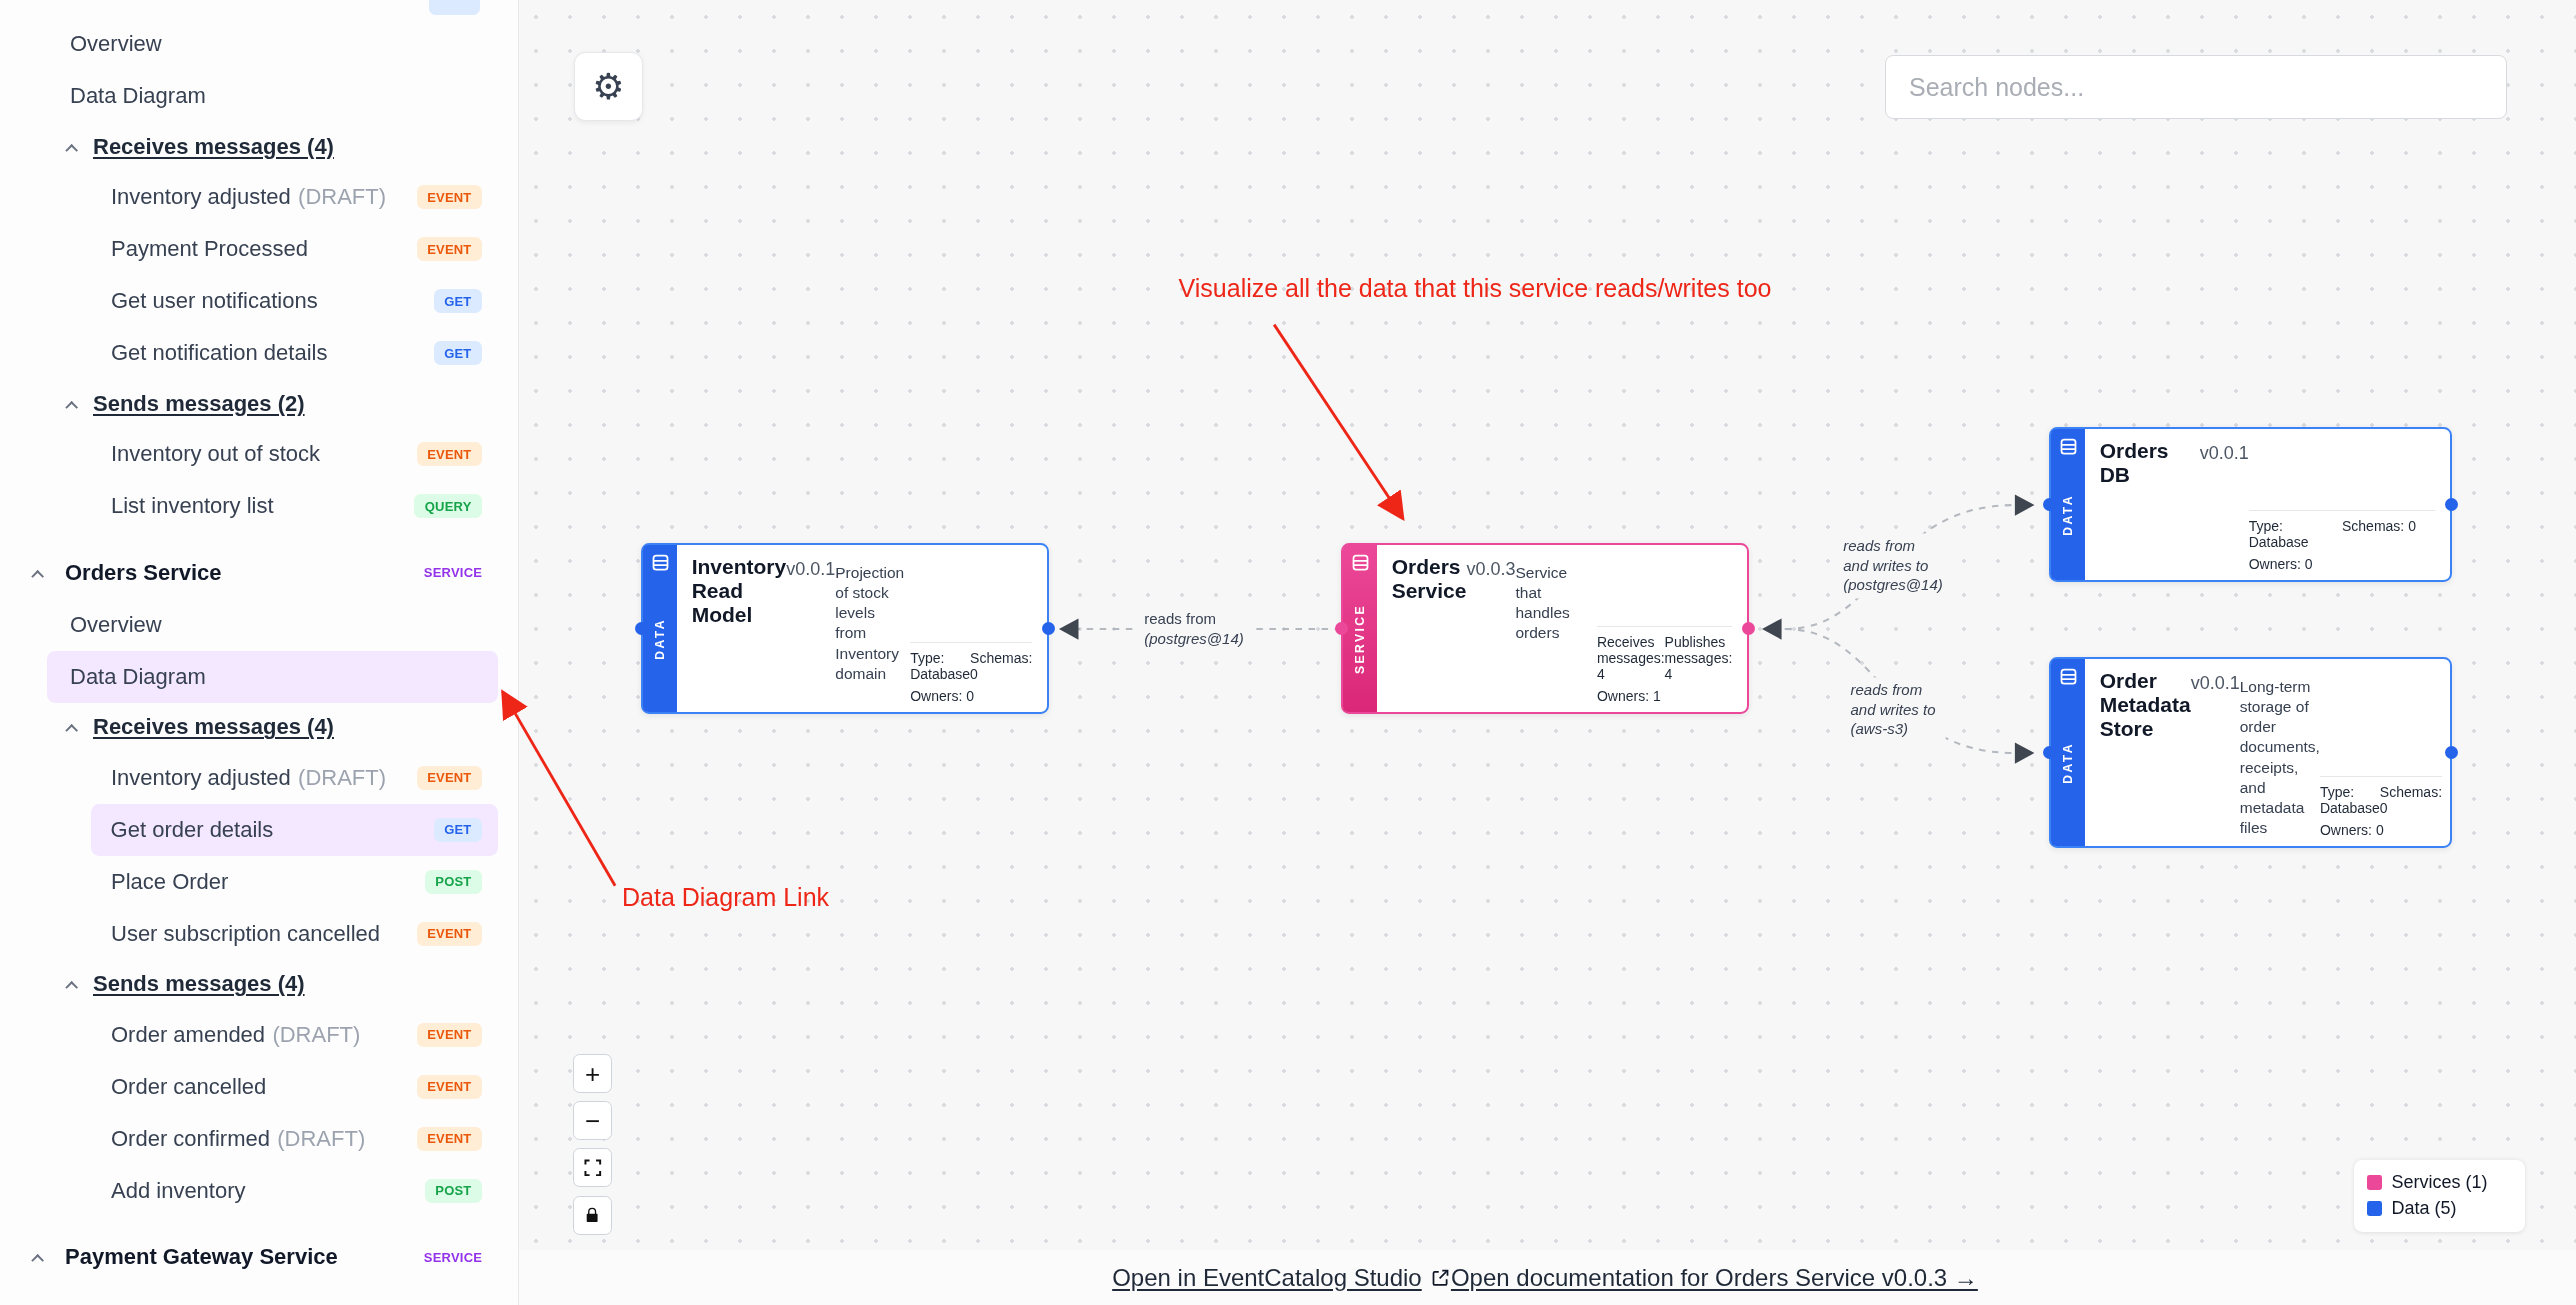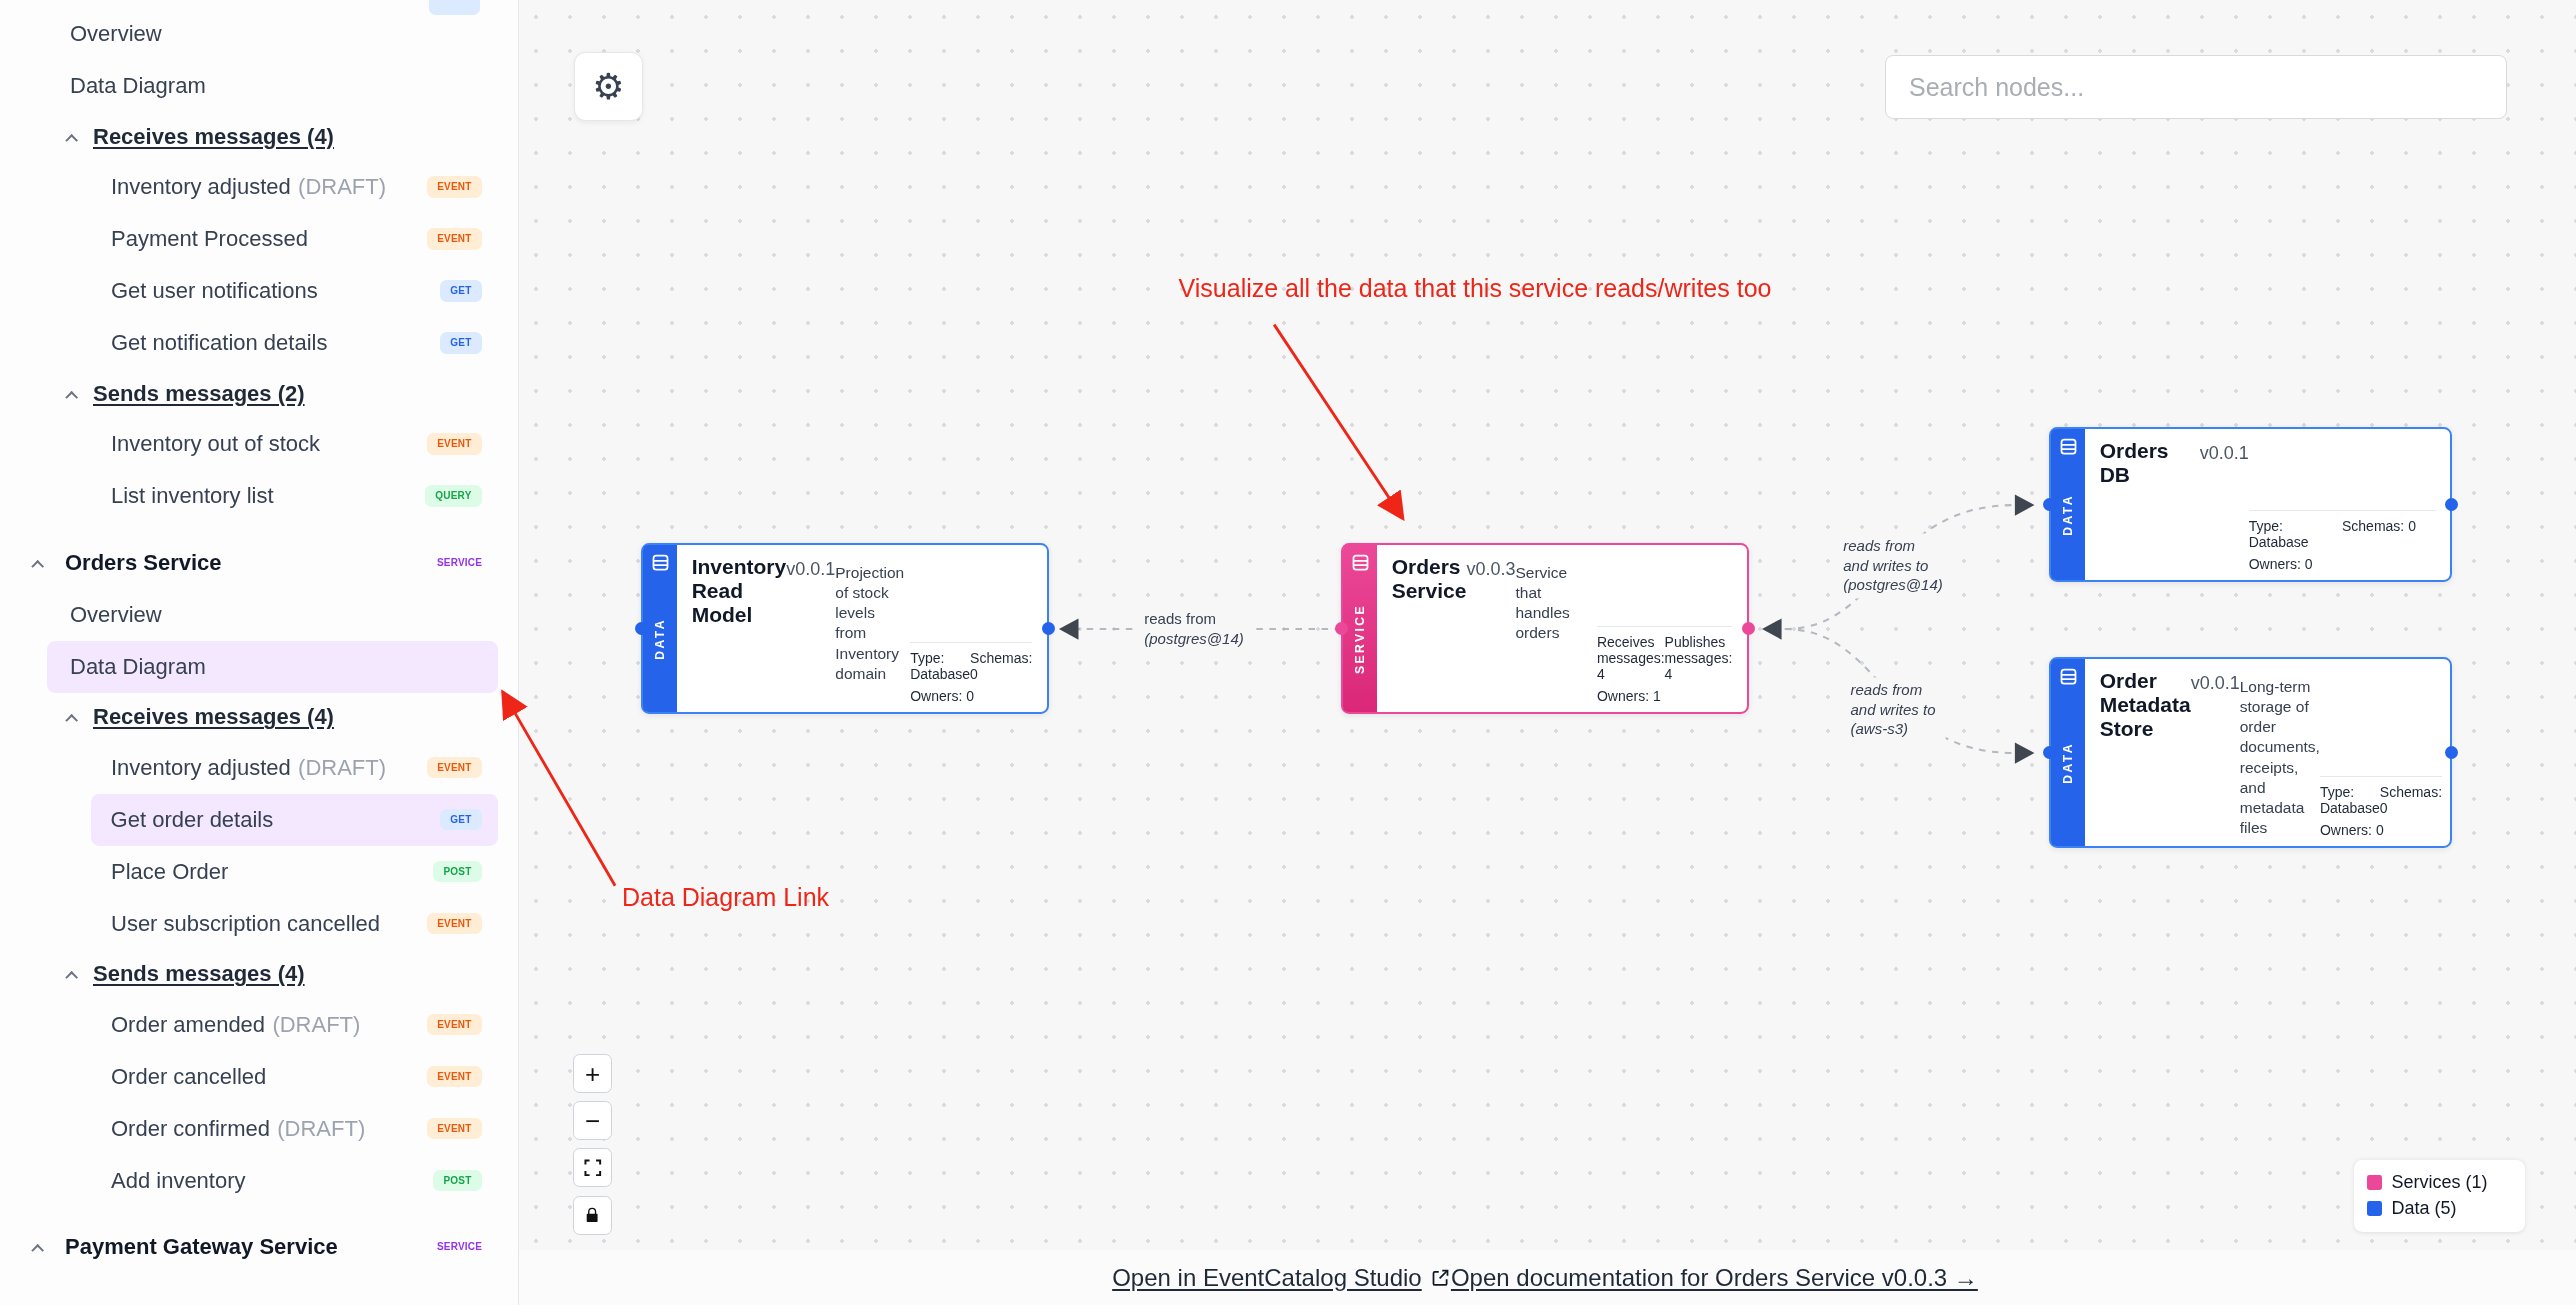--- a/index.html
+++ b/index.html
@@ -2,41 +2,41 @@
 <html style="font-size:13px"><head>
 <meta charset="utf-8">
 <style>
   *{box-sizing:border-box;margin:0;padding:0}
   html,body{width:2576px;height:1305px;overflow:hidden;background:#fff;
     font-family:"Liberation Sans",sans-serif;}
   .app{display:flex;width:2576px;height:1305px}
 
   
   .sidebar{position:relative;width:519px;height:1305px;background:#fdfdfe;
-    border-right:1.6px solid #e7e8ea;overflow:hidden;padding-top:8px}
+    border-right:1.6px solid #e7e8ea;overflow:hidden;padding-top:18px}
   .cutoff-badge{position:absolute;top:-13px;right:38px;width:51px;height:28px;
     background:#dbeafe;border-radius:6.5px}
   .srow{position:relative;display:flex;align-items:center;height:52px;
     font-size:22px;color:#374151;margin-right:19.6px;padding-right:16.3px;cursor:pointer}
   .srow.ind1{padding-left:70px}
   .srow.ind2{padding-left:111px}
   .srow.group{height:49px;padding-left:93px}
   .srow.group .slabel{font-weight:600;color:#1f2937;text-decoration:underline;text-underline-offset:3.3px}
   .srow.service{margin-top:14.7px;padding-left:65px}
   .srow.service .slabel{font-weight:700;color:#111827}
   .srow.hl{background:#f3e8ff;border-radius:8.2px}
   .srow.ind1.hl{margin-left:47px;padding-left:23px}
   .srow.ind2.hl{margin-left:91px;padding-left:19.6px}
   .chev{position:absolute;width:14.7px;height:14.7px}
   .srow.group .chev{left:65px;top:19.6px}
   .srow.service .chev{left:31px;top:21px}
   .chev::before{content:"";position:absolute;left:2.4px;top:4.1px;width:7.3px;height:7.3px;
     border-left:2.4px solid #6b7280;border-top:2.4px solid #6b7280;transform:rotate(45deg)}
   .suffix{color:#9ca3af;margin-left:7.3px}
-  .badge{margin-left:auto;font-size:10px;font-weight:700;line-height:1;
+  .badge{margin-left:auto;font-size:13px;font-weight:700;line-height:1;
     padding:5.7px 10.6px;border-radius:6.5px;letter-spacing:0.2px}
   .badge-event{background:#ffedd5;color:#ea580c}
   .badge-get{background:#dbeafe;color:#2563eb}
   .badge-query,.badge-post{background:#dcfce7;color:#16a34a}
   .badge-service{background:transparent;color:#9333ea;padding-right:0}
 
   
   .main{position:relative;width:2057px;height:1305px;display:flex;flex-direction:column}
   .canvas{position:relative;width:2057px;height:1250px;background:#f7f7f8;
     background-image:radial-gradient(circle,#d9dbdf 1.8px,transparent 1.8px);

